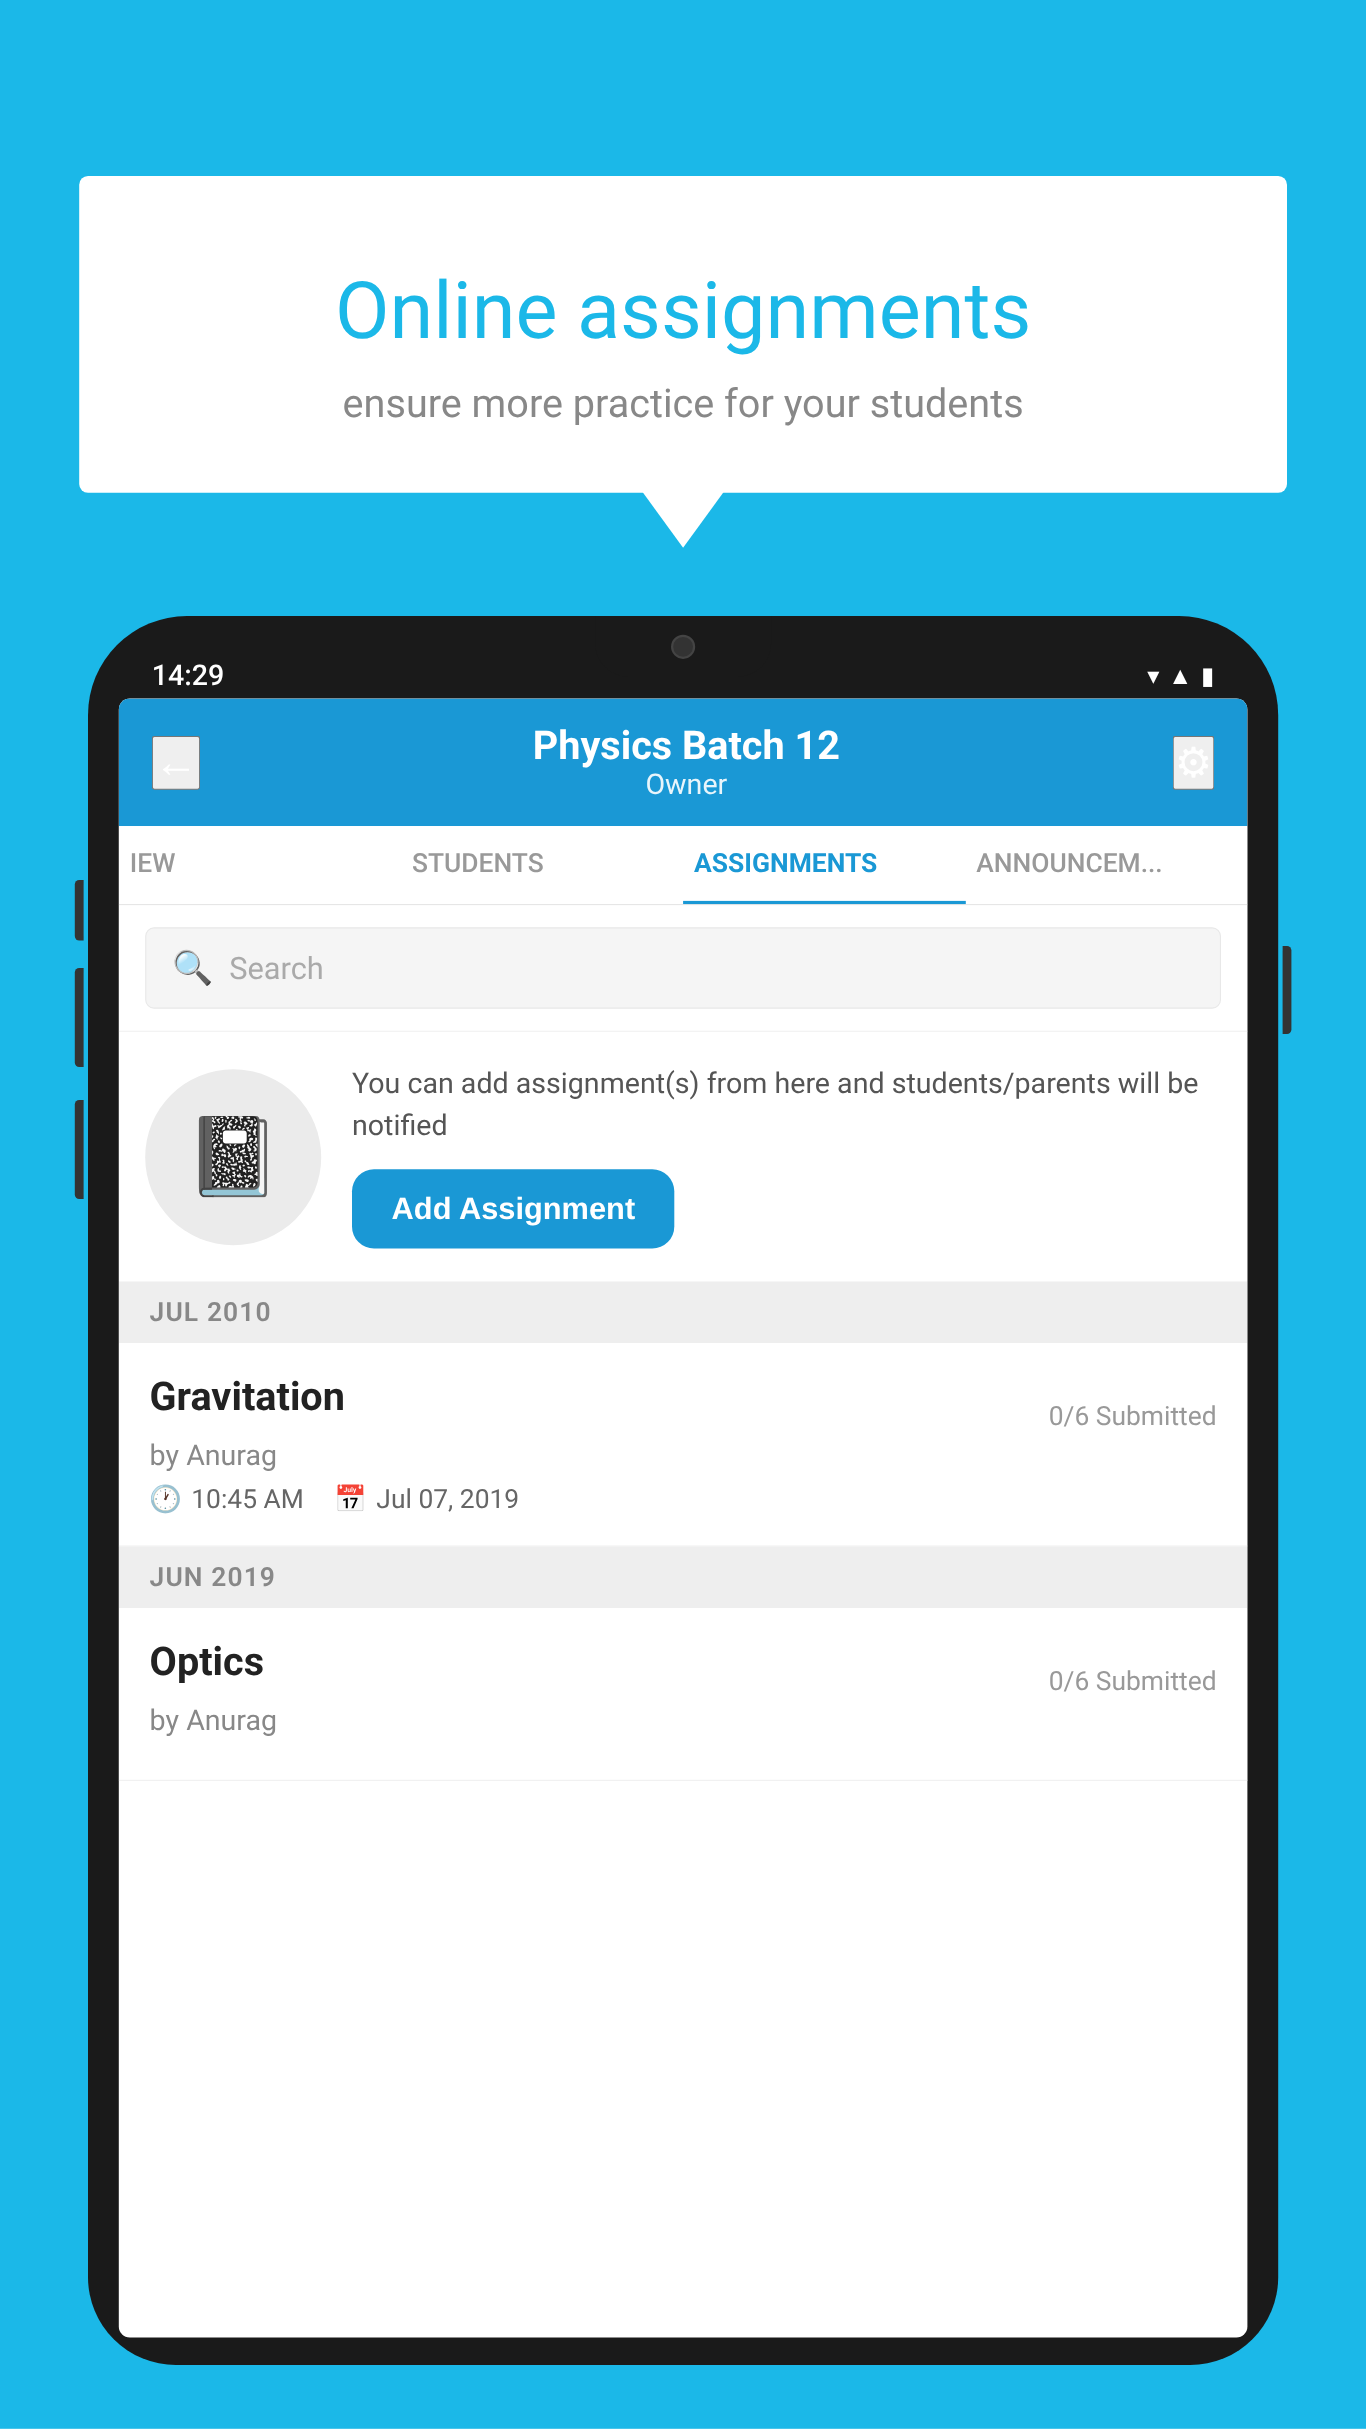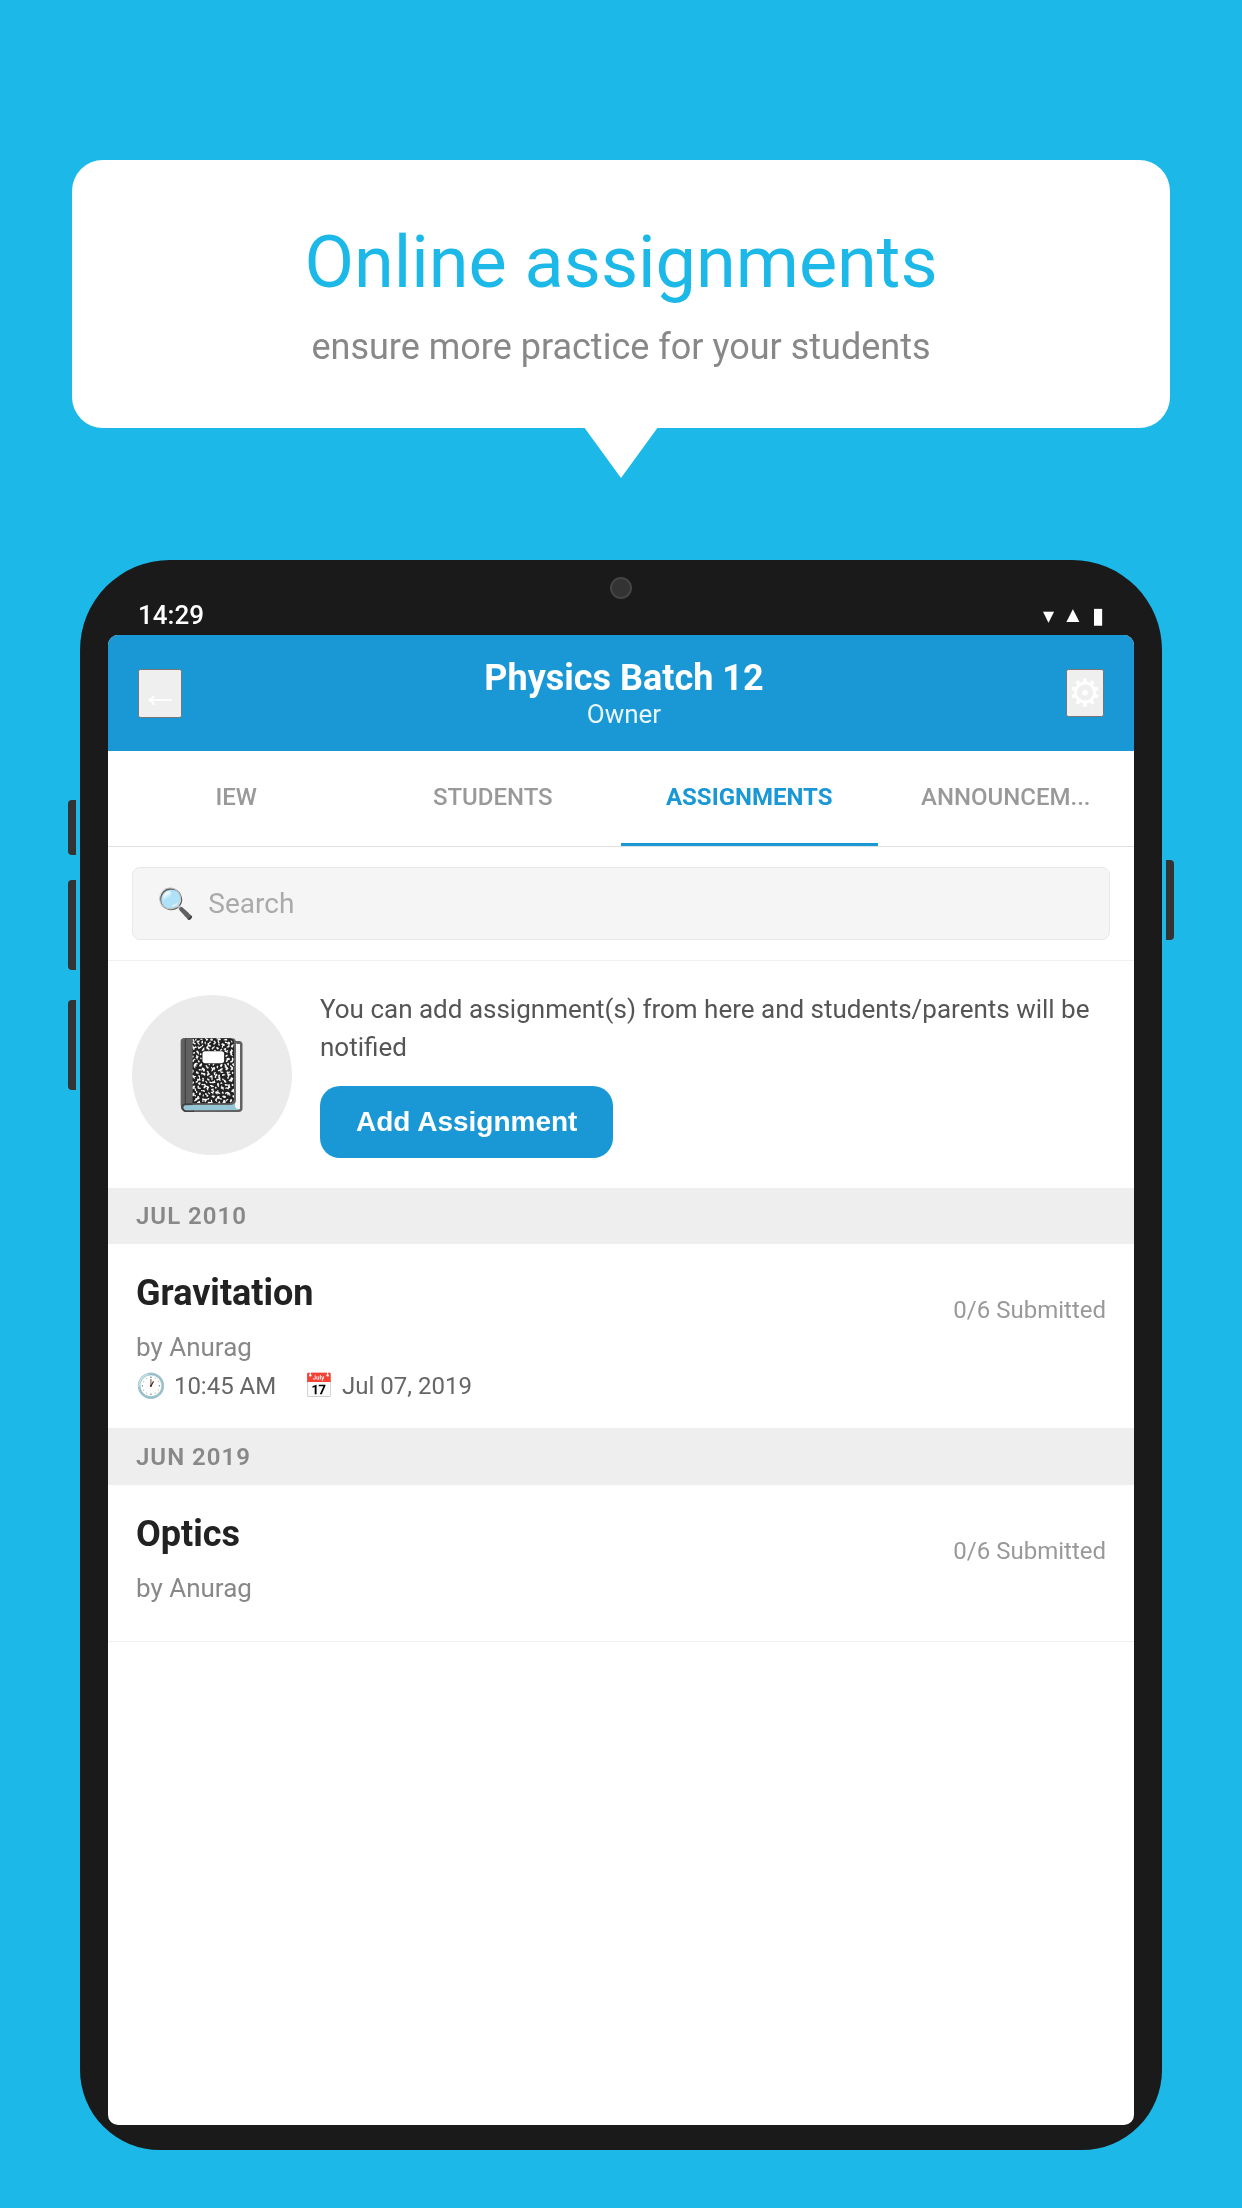--- a/index.html
+++ b/index.html
@@ -16,22 +16,22 @@
     
     .speech-bubble-container {
       position: absolute;
       top: 160px;
       left: 72px;
       right: 72px;
     }
 
     .speech-bubble {
       background: white;
-      border-radius: 31px;
-      padding: 60px 70px 60px 70px;
+      border-radius: 8px;
+      padding: 80px 70px 60px 70px;
       text-align: center;
       position: relative;
     }
 
     .speech-bubble::after {
       content: '';
       position: absolute;
       bottom: -50px;
       left: 50%;
       transform: translateX(-50%);
@@ -169,22 +169,22 @@
     
     .tabs-container {
       display: flex;
       background: white;
       border-bottom: 1px solid #e0e0e0;
       overflow-x: hidden;
     }
 
     .tab-item {
       flex: 1;
-      text-align: center;
-      padding: 32px 10px;
+      text-align: left;
+      padding: 20px 10px;
       font-size: 24px;
       font-weight: 500;
       color: #999;
       cursor: pointer;
       border-bottom: 3px solid transparent;
       white-space: nowrap;
     }
 
     .tab-item.active {
       color: #1a98d5;

